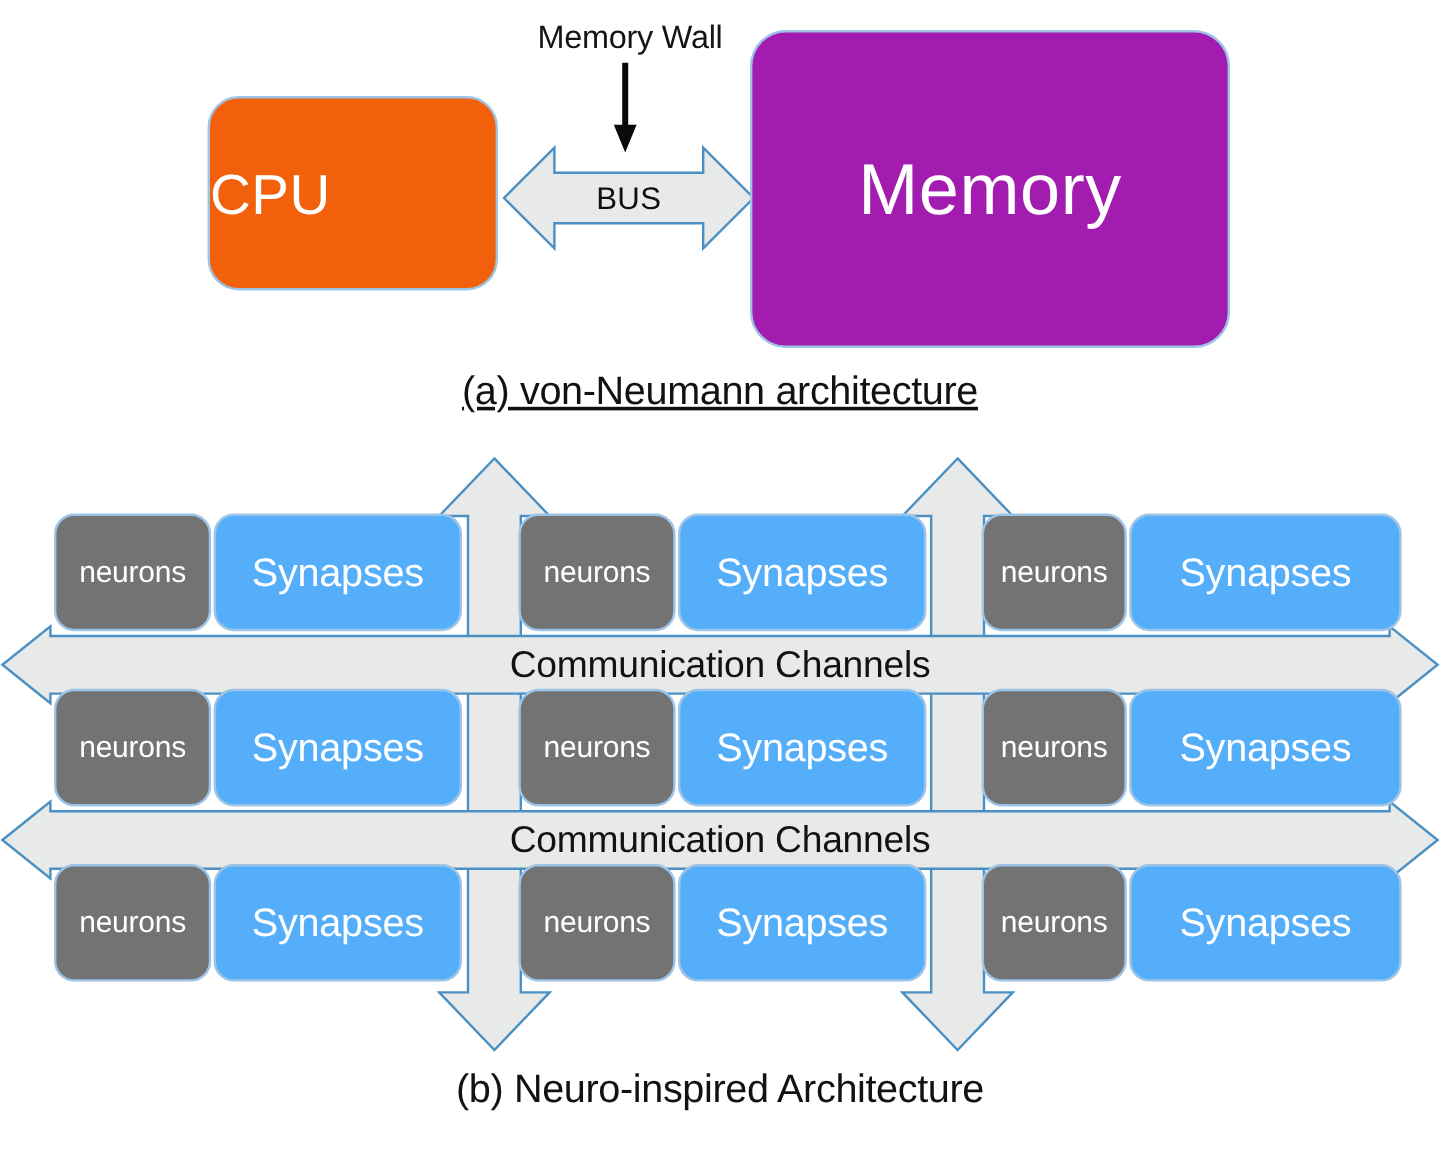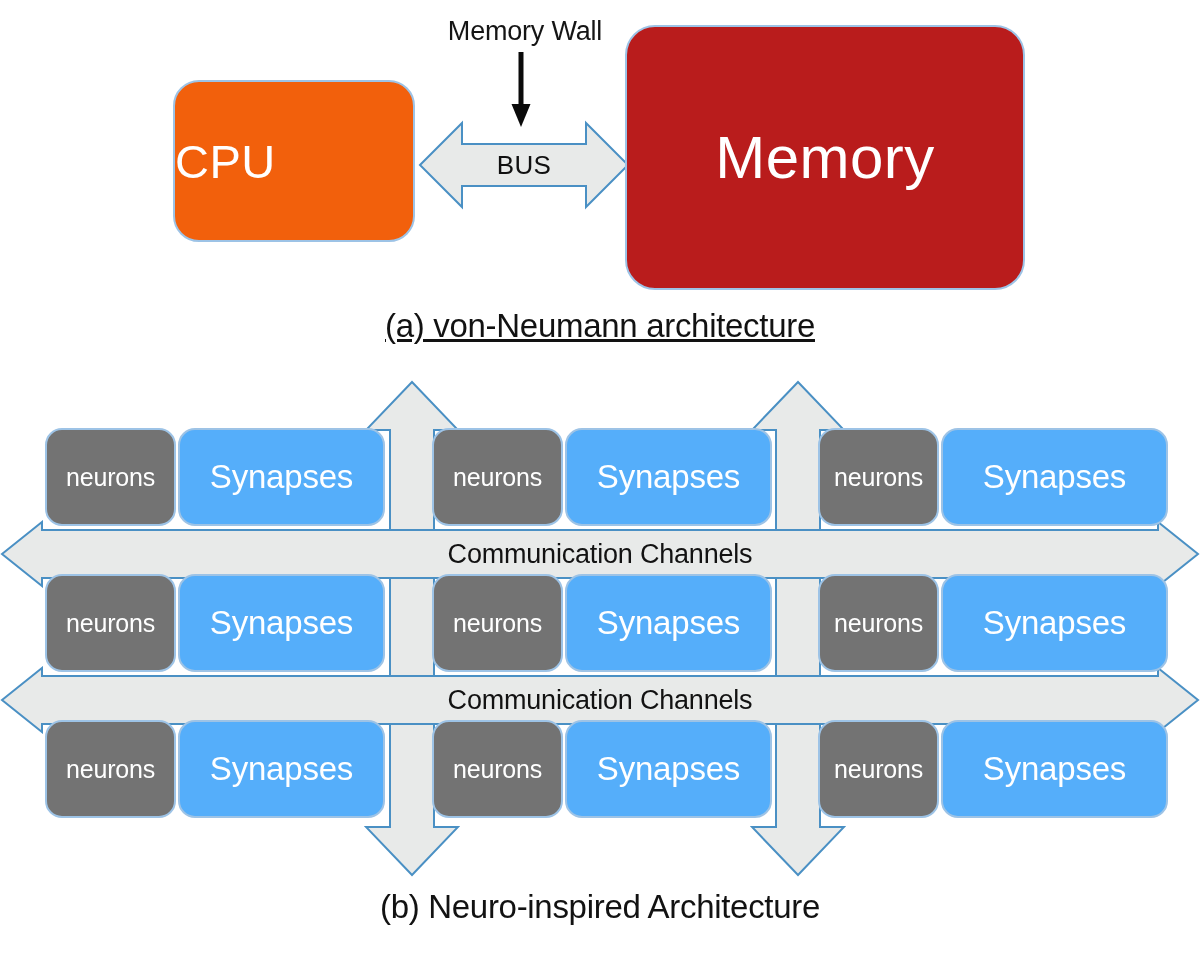--- a/index.html
+++ b/index.html
@@ -69,21 +69,21 @@
     font-size: 47px;
     letter-spacing: 0.5px;
   }
 
   .memory-box {
     position: absolute;
     left: 625px;
     top: 25px;
     width: 400px;
     height: 265px;
-    background: #b91c1c;
+    background: #a21caf;
     border: 2px solid #9DC3E6;
     border-radius: 30px;
     box-sizing: border-box;
     display: flex;
     align-items: center;
     justify-content: center;
   }
   .memory-box .boxlabel {
     color: #ffffff;
     font-size: 60px;
@@ -155,21 +155,21 @@
   .h-arrow-2 { top: 286px; }
   .h-arrow .arrow-text {
     position: absolute;
     left: 0;
     top: 0;
     width: 1200px;
     height: 68px;
     display: flex;
     align-items: center;
     justify-content: center;
-    font-size: 27px;
+    font-size: 31px;
     color: #121212;
     letter-spacing: -0.2px;
   }
 
   
   .tile-row {
     position: absolute;
     left: 0;
     width: 1200px;
     height: 98px;

